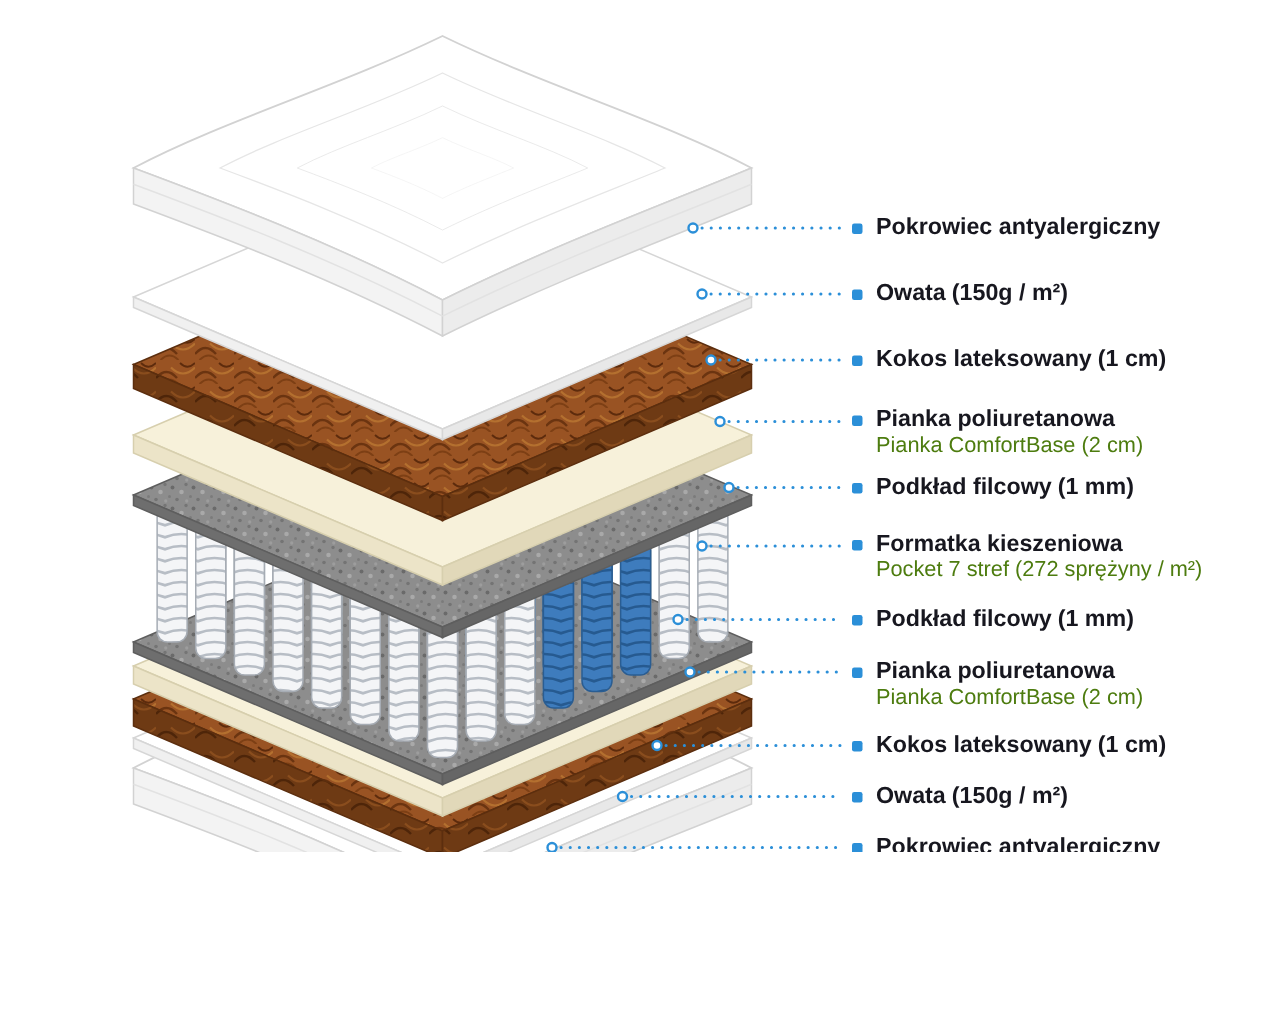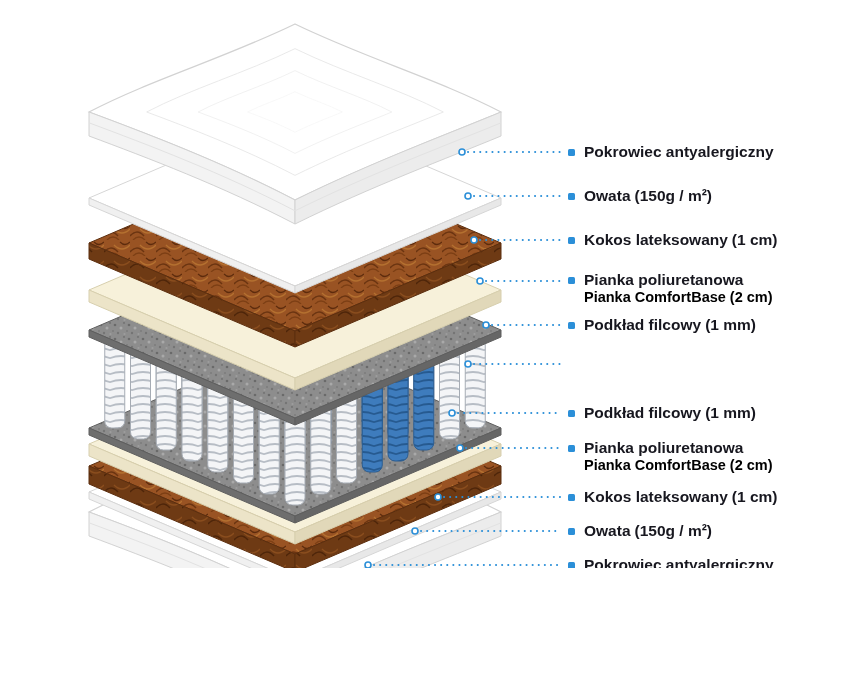--- a/index.html
+++ b/index.html
@@ -4,21 +4,21 @@
 <style>
   html,body{margin:0;padding:0;background:#fff;font-family:"Liberation Sans",sans-serif;}
   .stage{position:relative;width:846px;height:568px;background:#ffffff;overflow:hidden;}
   #mattress{position:absolute;left:0;top:0;}
   .label{position:absolute;left:568px;display:flex;align-items:flex-start;color:#17171f;}
   .label .dot{width:7px;height:7px;border-radius:1.5px;margin-top:5.5px;flex:0 0 auto;background:#2b8fd8;}
   .label .txt{margin-left:9px;white-space:nowrap;}
   .label .line1{font-size:15.5px;line-height:18px;}
   .label .line1 b{font-weight:bold;}
   .label .detail{font-weight:bold;margin-left:4px;}
-  .label .sub{font-weight:bold;font-size:14.5px;line-height:17px;color:#000000;text-align:right;}
+  .label .sub{font-weight:normal;font-size:14.5px;line-height:17px;color:#4d7c0f;text-align:right;}
 </style>
 </head>
 <body>
 
 <div class="stage">
 
   <svg id="mattress" width="846" height="675" viewBox="0 0 846 675">
     <defs>
       <pattern id="kokosP" width="26" height="16" patternUnits="userSpaceOnUse">
         <rect width="26" height="16" fill="#995323"></rect>
@@ -427,20 +427,27 @@
   </div>
 
   <div class="label" style="top:316px">
     <span class="dot" style="background: rgb(43, 143, 216);"></span>
     <div class="txt">
         <div class="line1"><b>Podkład filcowy</b><span class="detail">(1 mm)</span></div>
         <div class="sub"></div>
       </div>
   </div>
 
+  <div class="label" style="top:354px">
+    <span class="dot" style="background: rgb(43, 143, 216);"></span>
+    <div class="txt">
+        <div class="line1"><b>Formatka kieszeniowa</b><span class="detail"></span></div>
+        <div class="sub">Pocket 7 stref (272 sprężyny / m²)</div>
+      </div>
+  </div>
 
   <div class="label" style="top:404px">
     <span class="dot" style="background: rgb(43, 143, 216);"></span>
     <div class="txt">
         <div class="line1"><b>Podkład filcowy</b><span class="detail">(1 mm)</span></div>
         <div class="sub"></div>
       </div>
   </div>
 
   <div class="label" style="top:439px">

